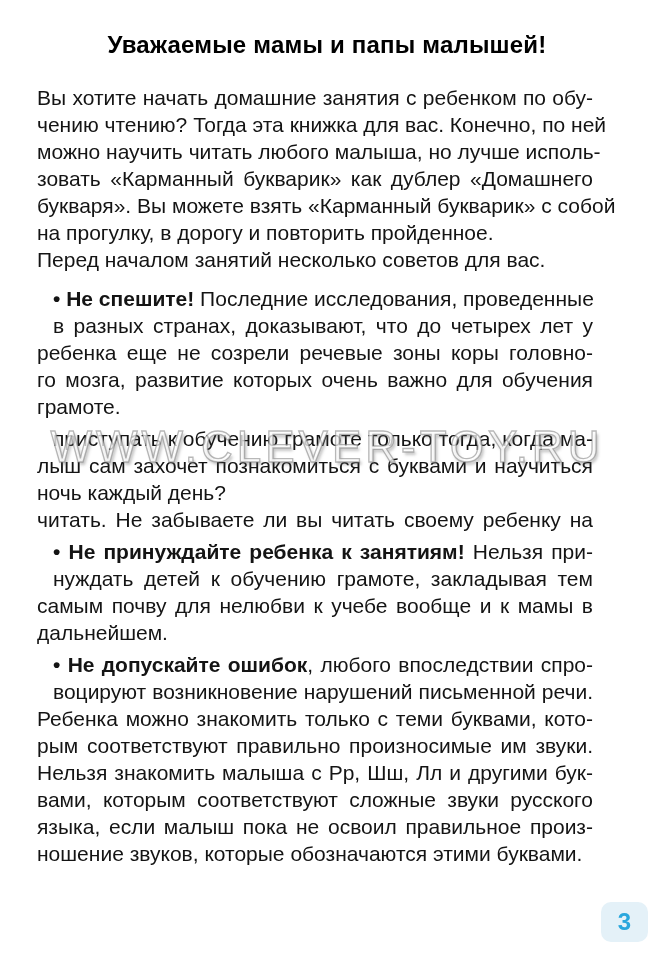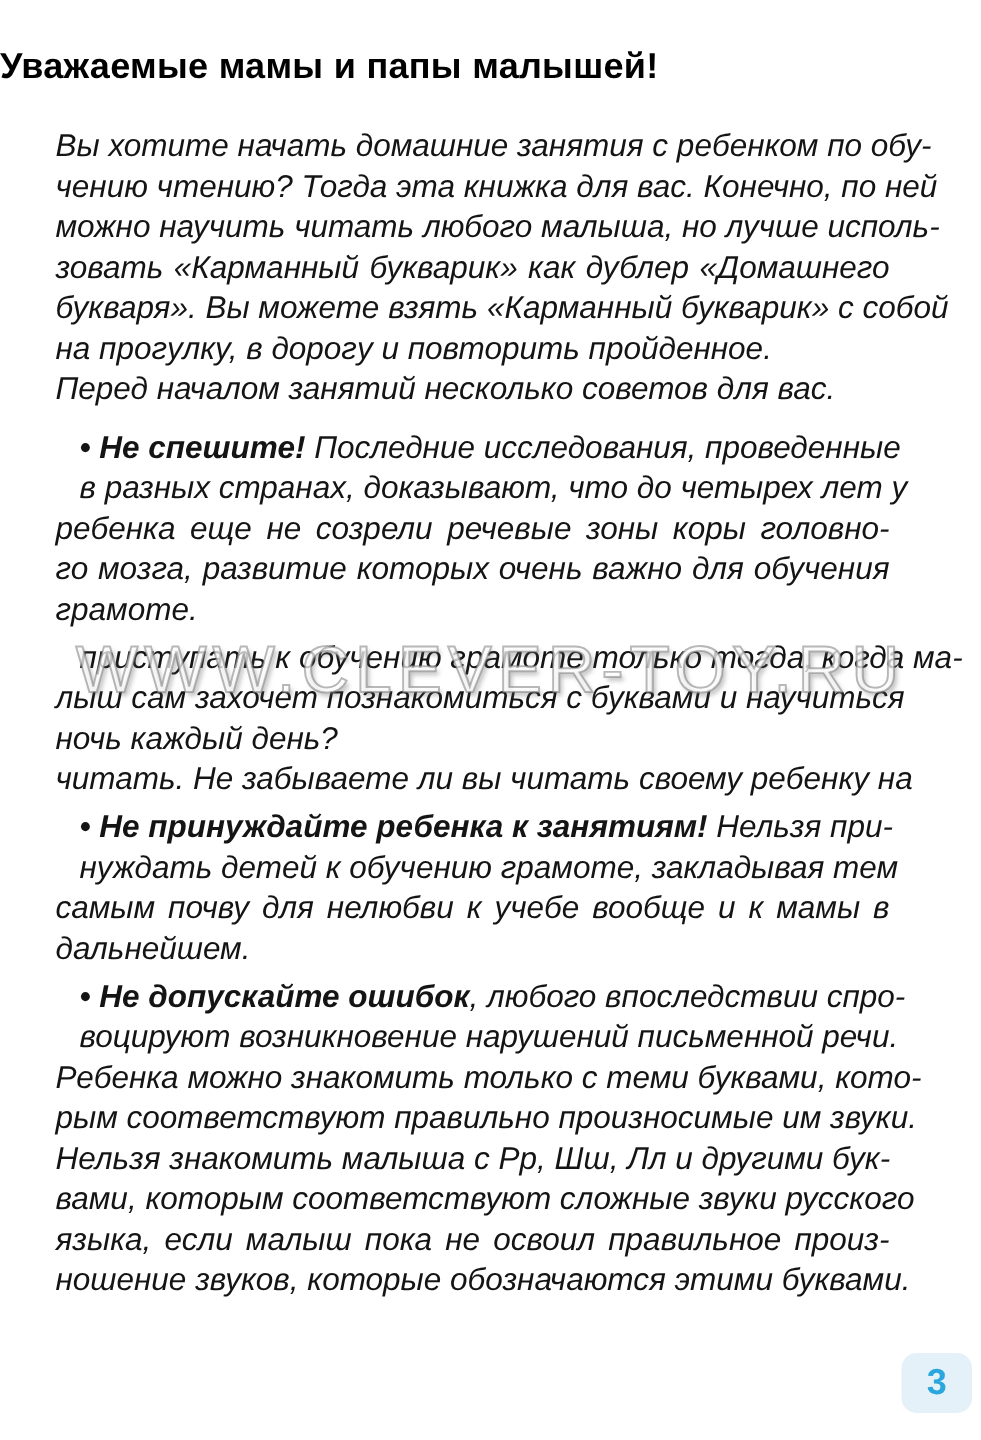--- a/index.html
+++ b/index.html
@@ -8,31 +8,32 @@
     width: 654px;
     height: 960px;
     background: #ffffff;
     overflow: hidden;
     font-family: "Liberation Sans", sans-serif;
     color: #141414;
   }
   .title {
     margin: 0;
     padding-top: 30px;
+    text-align: center;
     font-size: 24px;
     line-height: 30px;
     font-weight: bold;
     color: #000000;
     letter-spacing: 0.2px;
   }
   .content {
     margin-left: 37px;
     width: 556px;
   }
-  .para { margin: 0; font-style: italic; }
+  .para { margin: 0; }
   .p1 { margin-top: 24px; }
   .p2 { margin-top: 0; }
   .bullet { margin-top: 5px; }
   .bullet-first { margin-top: 12px; }
   .line {
     white-space: nowrap;
     height: 27px;
     line-height: 27px;
     font-size: 21px;
   }

